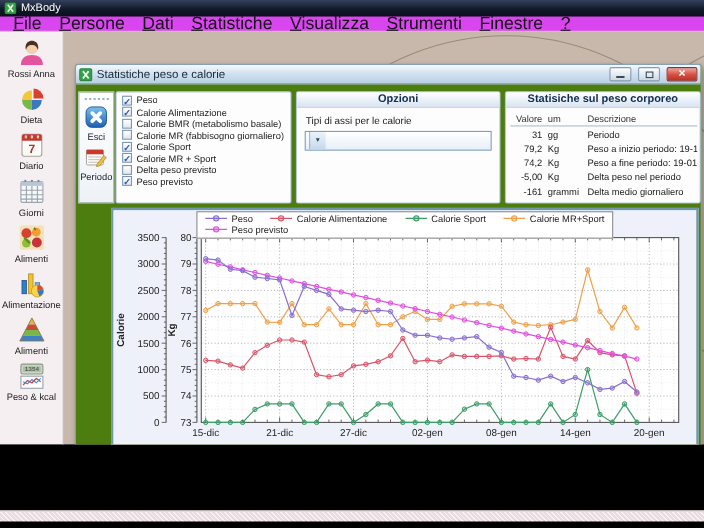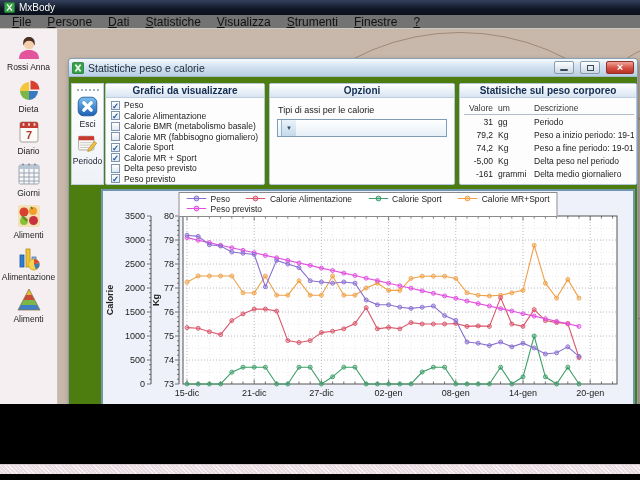--- a/index.html
+++ b/index.html
@@ -8,22 +8,22 @@
   #app{position:absolute;left:0;top:0;width:640px;height:474px;background:#000;}
 
   
   .titlebar{height:15px;background:linear-gradient(#34415c,#101726 60%,#0a0f1c);
     display:flex;align-items:center;padding:0 4px;gap:4px;}
   .titlebar .logo{width:11px;height:11px;display:inline-flex;}
   .titlebar .logo svg{width:11px;height:11px;}
   .titlebar .title{color:#fff;font-size:10px;line-height:15px;}
 
   
-  .menubar{height:14px;background:#737373;border-bottom:1px solid #cfc9c2;
-    display:flex;align-items:center;font-size:12px;color:#111;padding-left:4px;}
+  .menubar{height:14px;background:#d946ef;border-bottom:1px solid #cfc9c2;
+    display:flex;align-items:center;font-size:16px;color:#111;padding-left:4px;}
   .menu-item{padding:0 8px;cursor:default;}
   .menu-item u{text-decoration:underline;}
 
   
   .main{position:absolute;left:0;top:29px;width:640px;height:375px;display:flex;}
   .sidebar{width:58px;background:#f5eff1;border-right:1px solid #c9c0b8;
     display:flex;flex-direction:column;align-items:center;padding-top:3px;}
   .side-item{display:flex;flex-direction:column;align-items:center;width:100%;padding:3px 0 2px 0;}
   .side-icon{display:inline-flex;}
   .side-icon svg{width:26px;height:26px;}
@@ -221,20 +221,33 @@
               <g clip-path="url(#pyr-clip)">
                 <rect x="0" y="0" width="26" height="8" fill="#e4b83a"></rect>
                 <rect x="0" y="8" width="26" height="5" fill="#c94b38"></rect>
                 <rect x="0" y="13" width="26" height="5" fill="#7ab648"></rect>
                 <rect x="0" y="18" width="26" height="5" fill="#3f7fc4"></rect>
               </g>
               <path d="M13 2 L24 23 L2 23 Z" fill="none" stroke="#8a7a4a" stroke-width=".8"></path>
             </svg>
           </span>
           <div class="side-label">Alimenti</div>
+        </div>
+        <div class="side-item">
+          <span class="side-icon">
+            <svg viewBox="0 0 26 26">
+              <rect x="3" y="2" width="20" height="9" rx="1.5" fill="#c9d6c4" stroke="#8a9a86"></rect>
+              <rect x="5" y="4" width="16" height="5" fill="#aebfa6"></rect>
+              <text x="13" y="8.6" text-anchor="middle" font-size="5.5" fill="#333" font-family="Liberation Mono,monospace">1354</text>
+              <rect x="3" y="13" width="20" height="11" fill="#fff" stroke="#98a2ae"></rect>
+              <polyline points="5,21 9,17 13,19 17,15 21,18" fill="none" stroke="#d04848" stroke-width="1.3"></polyline>
+              <polyline points="5,18 9,20 13,16 17,19 21,15" fill="none" stroke="#4888d0" stroke-width="1"></polyline>
+            </svg>
+          </span>
+          <div class="side-label">Peso &amp; kcal</div>
         </div>
       </div>
 
     <div class="mdi">
       <div class="arc" style="width:460px;height:460px;left:172px;top:3px;"></div>
       <div class="arc" style="width:300px;height:300px;left:498px;top:6px;"></div>
       <div class="arc" style="width:700px;height:700px;left:58px;top:378px;"></div>
       <div class="arc" style="width:700px;height:700px;left:320px;top:374px;"></div>
 
       <div class="dialog">
@@ -282,21 +295,20 @@
                       <line x1="4" y1="15" x2="19" y2="15"></line>
                       <line x1="4" y1="18" x2="19" y2="18"></line>
                     </g>
                     <path d="M14 20 L21.5 10.5 L24.3 12.6 L16.8 22 L13.3 22.8 Z" fill="#f0c040" stroke="#a8821e" stroke-width=".8"></path>
                   </svg></span>
                 <div>Periodo</div>
               </div>
             </div>
 
           <div class="panel" id="panel-grafici">
-            <div class="panel-header">Grafici da visualizzare</div>
             <div class="panel-body" id="grafici-list" style="padding-top:2px;">
                 <div class="cb-row">
                   <span class="cb">✓</span>
                   <span class="cb-label">Peso</span>
                 </div>
                 <div class="cb-row">
                   <span class="cb">✓</span>
                   <span class="cb-label">Calorie Alimentazione</span>
                 </div>
                 <div class="cb-row">

